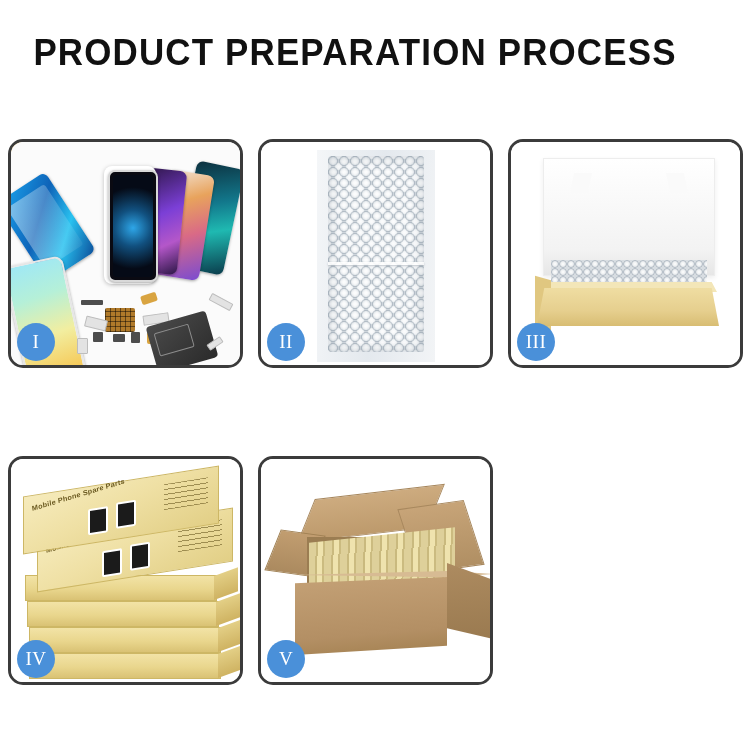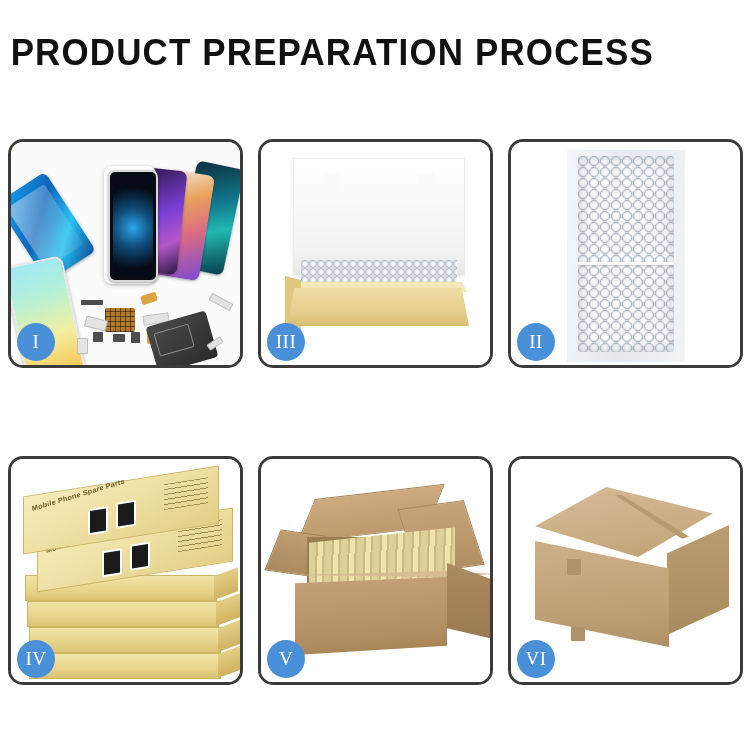--- a/index.html
+++ b/index.html
@@ -14,21 +14,21 @@
     overflow: hidden;
     font-family: "Liberation Sans", sans-serif;
     -webkit-font-smoothing: antialiased;
   }
 
   
   .header {
     position: absolute;
     top: 0; left: 0;
     width: 710px;
-    text-align: left;
+    text-align: center;
   }
   .page-title {
     margin: 0;
     padding-top: 34px;
     font-family: "Liberation Sans", sans-serif;
     font-size: 36px;
     font-weight: 700;
     letter-spacing: 1.2px;
     color: #111111;
     line-height: 1.08;
@@ -361,40 +361,40 @@
       <div class="part-board" style="left:140px; top:176px;"></div>
       <div class="part part-flex" style="left:198px; top:156px; width:22px; height:6px; transform:rotate(28deg);"></div>
       <div class="part part-flex" style="left:196px; top:198px; width:14px; height:5px; transform:rotate(-34deg);"></div>
 
       <div class="badge">I</div>
     </div>
   </div>
 
   <div class="card">
     <div class="card-stage">
+      <div class="c2-bg"></div>
+      <div class="bw-sheet"></div>
+      <div class="bw-bubbles"></div>
+      <div class="bw-seam"></div>
+      <div class="badge">II</div>
+    </div>
+  </div>
+
+  <div class="card">
+    <div class="card-stage">
       <div class="c3-bg"></div>
       <div class="b3-lid">
         <div class="b3-lid-tab-l"></div>
         <div class="b3-lid-tab-r"></div>
       </div>
       <div class="b3-fill"></div>
       <div class="b3-lip"></div>
       <div class="b3-side-l"></div>
       <div class="b3-front"></div>
       <div class="badge">III</div>
-    </div>
-  </div>
-
-  <div class="card">
-    <div class="card-stage">
-      <div class="c2-bg"></div>
-      <div class="bw-sheet"></div>
-      <div class="bw-bubbles"></div>
-      <div class="bw-seam"></div>
-      <div class="badge">II</div>
     </div>
   </div>
 
   <div class="card">
     <div class="card-stage">
       <div class="c4-bg"></div>
       <div class="stack">
         <div class="sbox" style="top:172px; left:10px;">
             <div class="sbox-side"></div>
           </div>
@@ -434,26 +434,14 @@
       <div class="v-flap-left"></div>
       <div class="v-inner"></div>
       <div class="v-contents"></div>
       <div class="v-topedge"></div>
       <div class="v-right"></div>
       <div class="v-front"></div>
       <div class="badge">V</div>
     </div>
   </div>
 
-  <div class="card">
-    <div class="card-stage">
-      <div class="c6-bg"></div>
-      <div class="s-top"></div>
-      <div class="s-seam"></div>
-      <div class="s-right"></div>
-      <div class="s-front"></div>
-      <div class="s-tape" style="left:56px; top:100px; width:14px; height:16px;"></div>
-      <div class="s-tape" style="left:60px; top:168px; width:14px; height:14px;"></div>
-      <div class="badge">VI</div>
-    </div>
-  </div>
 
 </div>
 
 </body></html>

